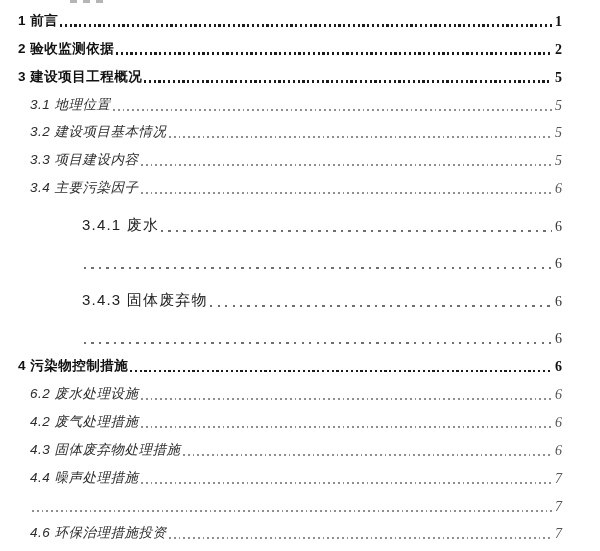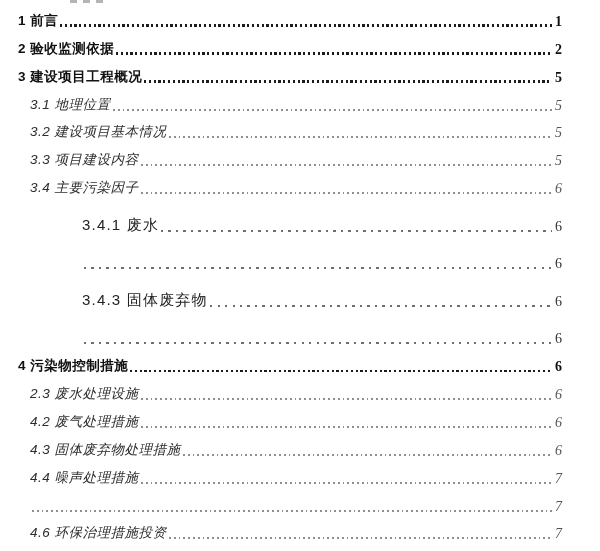--- a/index.html
+++ b/index.html
@@ -139,21 +139,21 @@
       <div class="row l3">
     <span class="leader"></span>
     <span class="page">6</span>
   </div>
       <div class="row l1">
     <span class="label">4 污染物控制措施</span>
     <span class="leader"></span>
     <span class="page">6</span>
   </div>
       <div class="row l2">
-    <span class="label">2.3 废水处理设施</span>
+    <span class="label">6.2 废水处理设施</span>
     <span class="leader"></span>
     <span class="page">6</span>
   </div>
       <div class="row l2">
     <span class="label">4.2 废气处理措施</span>
     <span class="leader"></span>
     <span class="page">6</span>
   </div>
       <div class="row l2">
     <span class="label">4.3 固体废弃物处理措施</span>

